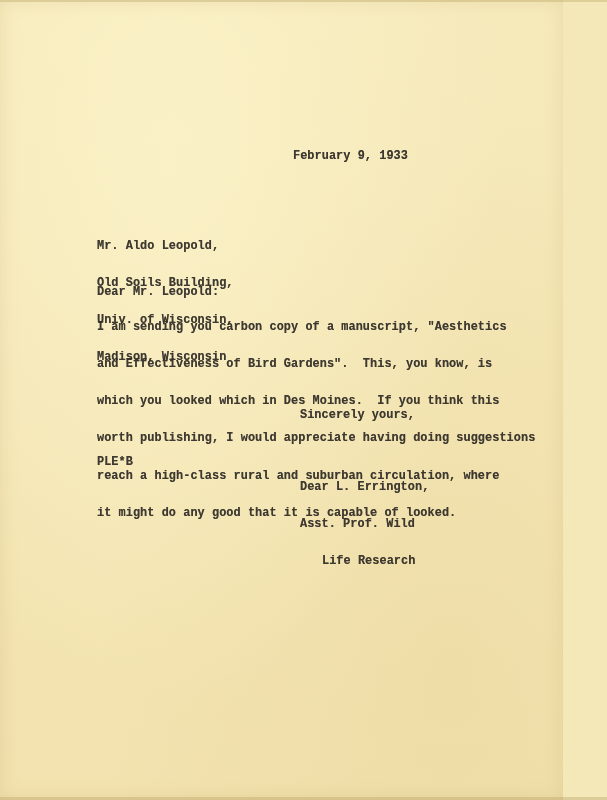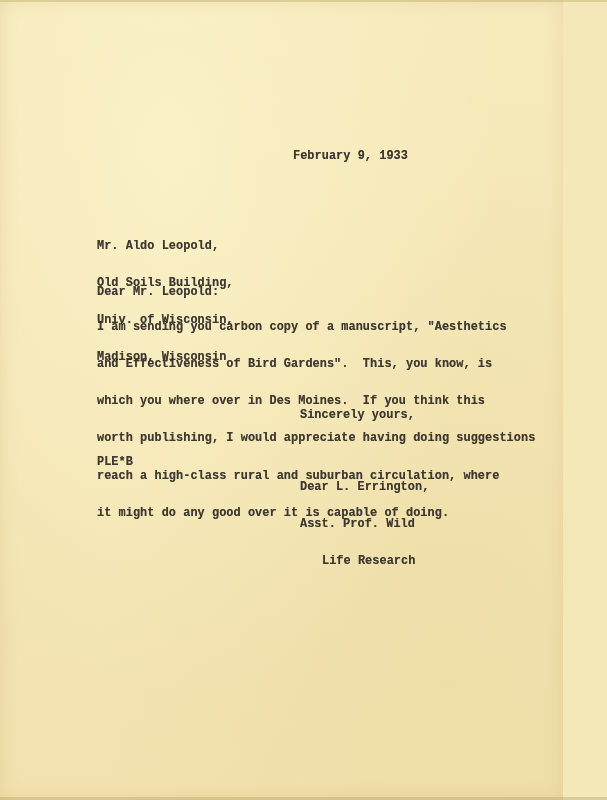--- a/index.html
+++ b/index.html
@@ -65,24 +65,24 @@
     <span class="line">Old Soils Building,</span>
     <span class="line">Univ. of Wisconsin,</span>
     <span class="line">Madison, Wisconsin</span>
   </div>
 
   <div class="tw salutation">Dear Mr. Leopold:</div>
 
   <div class="tw body-para">
     <span class="line">I am sending you carbon copy of a manuscript, "Aesthetics</span>
     <span class="line">and Effectiveness of Bird Gardens".  This, you know, is</span>
-    <span class="line">which you where over in Des Moines.  If you think this</span>
+    <span class="line">which you looked which in Des Moines.  If you think this</span>
     <span class="line">worth publishing, I would appreciate having doing suggestions</span>
     <span class="line">reach a high-class rural and suburban circulation, where</span>
-    <span class="line">it might do any good over it is capable of doing.</span>
+    <span class="line">it might do any good that it is capable of looked.</span>
   </div>
 
   <div class="tw closing">Sincerely yours,</div>
 
   <div class="tw initials">PLE*B</div>
 
   <div class="tw signature">
     <span class="line">Dear L. Errington,</span>
     <span class="line">Asst. Prof. Wild</span>
     <span class="line sig-indent">Life Research</span>

